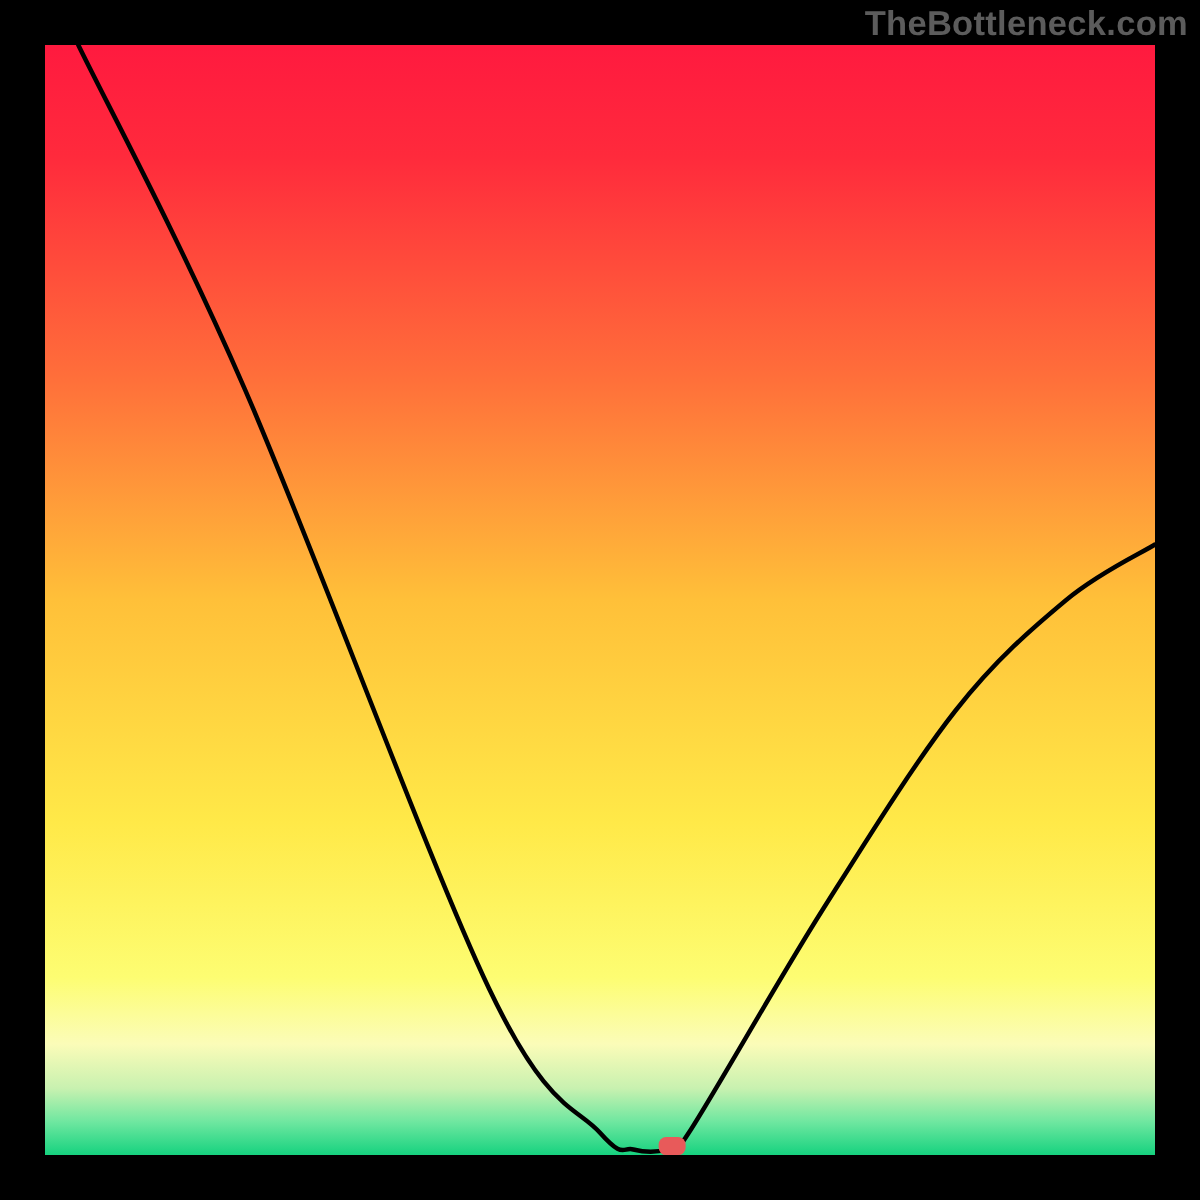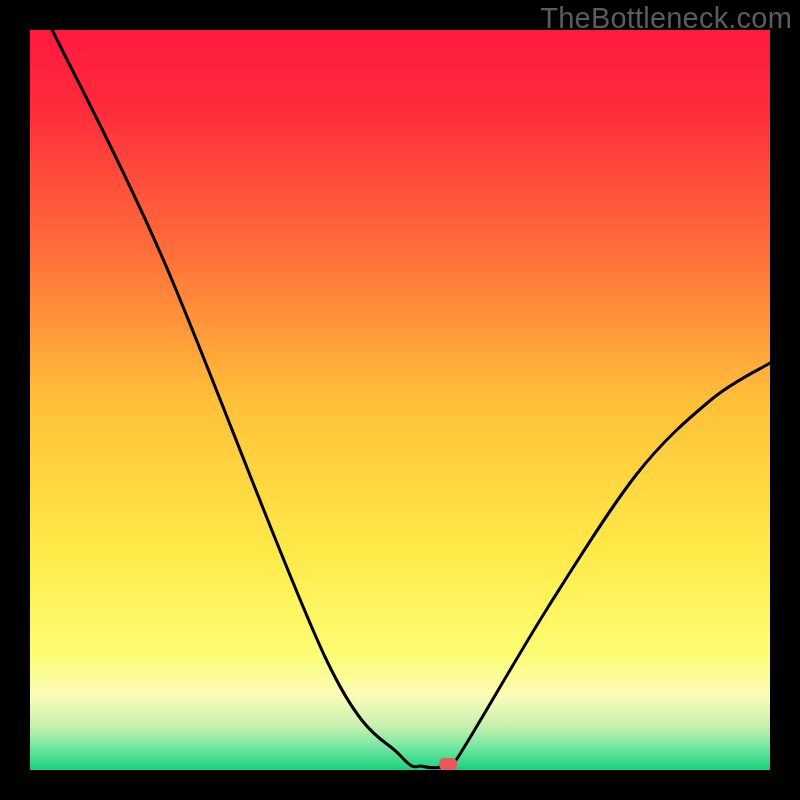--- a/index.html
+++ b/index.html
@@ -15,22 +15,22 @@
     position: relative;
     width: 800px;
     height: 800px;
     background: #000;
   }
   .watermark {
     position: absolute;
     top: 2px;
     right: 8px;
     color: #5c5c5c;
-    font-size: 29px;
-    font-weight: 400;
+    font-size: 23px;
+    font-weight: 700;
     letter-spacing: 0.2px;
     z-index: 5;
   }
   svg {
     display: block;
   }
 </style>
 </head>
 <body>
 

